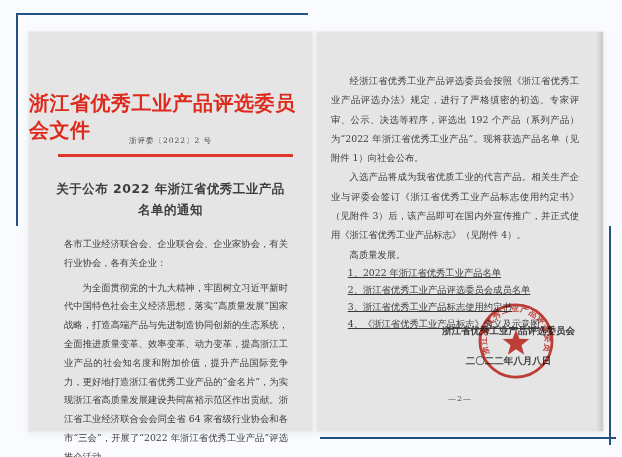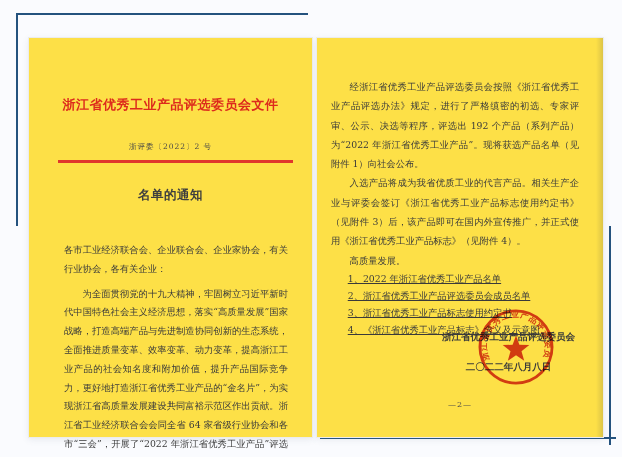--- a/index.html
+++ b/index.html
@@ -12,35 +12,35 @@
   .canvas{position:absolute;inset:0;width:622px;height:457px;}
 
   
   .frame{position:absolute;background:#24527e;}
   .frame.top-h{left:16px;top:13px;width:292px;height:2px;}
   .frame.left-v{left:16px;top:13px;width:2px;height:213px;}
   .frame.bottom-h{left:320px;top:437px;width:296px;height:2px;}
   .frame.right-v{left:609px;top:226px;width:2px;height:219px;}
 
   .page{
-    position:absolute;top:37px;height:401px;background:#fde047;
+    position:absolute;top:31px;height:401px;background:#e5e5e5;
     border:1px solid #ececec;box-sizing:border-box;
     box-shadow:0 2px 6px rgba(110,120,140,.12);
   }
   .page-left{left:28px;width:285px;}
   .page-right{left:316px;width:288px;}
   .page-edge{
     position:absolute;right:0;top:0;bottom:0;width:7px;
     background:linear-gradient(to right, rgba(0,0,0,0), rgba(70,70,70,.18));
   }
 
   
   .letterhead{
     position:absolute;left:0;right:0;top:58px;
-    text-align:center;font-size:13px;font-weight:bold;
+    font-size:20px;font-weight:bold;
     color:#dd2a1c;letter-spacing:.5px;
   }
   .doc-number{
     position:absolute;left:0;right:0;top:104px;
     text-align:center;font-size:7.5px;color:#474747;letter-spacing:1px;
   }
   .red-rule{
     position:absolute;left:29px;top:122px;width:235px;height:2.5px;
     background:#e0372c;
   }
@@ -87,20 +87,21 @@
   <div class="frame top-h"></div>
   <div class="frame left-v"></div>
   <div class="frame bottom-h"></div>
   <div class="frame right-v"></div>
 
   <div class="page page-left">
     <div class="letterhead">浙江省优秀工业产品评选委员会文件</div>
     <div class="doc-number">浙评委〔2022〕2 号</div>
     <div class="red-rule"></div>
     <div class="doc-title">
+      <div>关于公布 2022 年浙江省优秀工业产品</div>
       <div>名单的通知</div>
     </div>
     <div class="body-col-left">
       <p>各市工业经济联合会、企业联合会、企业家协会，有关行业协会，各有关企业：</p>
       <p class="indent">为全面贯彻党的十九大精神，牢固树立习近平新时代中国特色社会主义经济思想，落实“高质量发展”国家战略，打造高端产品与先进制造协同创新的生态系统，全面推进质量变革、效率变革、动力变革，提高浙江工业产品的社会知名度和附加价值，提升产品国际竞争力，更好地打造浙江省优秀工业产品的“金名片”，为实现浙江省高质量发展建设共同富裕示范区作出贡献。浙江省工业经济联合会会同全省 64 家省级行业协会和各市“三会”，开展了“2022 年浙江省优秀工业产品”评选推介活动。</p>
     </div>
     <div class="page-num">—1—</div>
   </div>
 
   <div class="page page-right">

